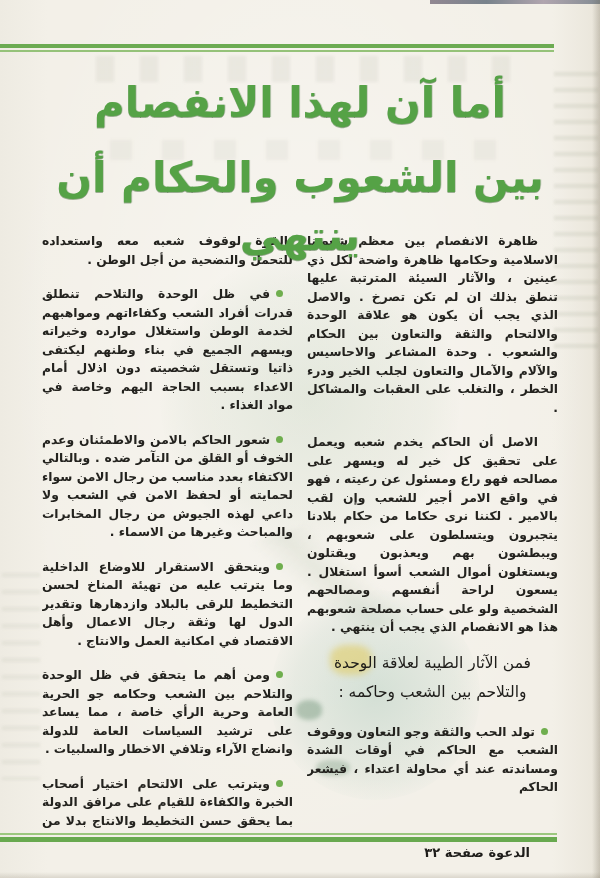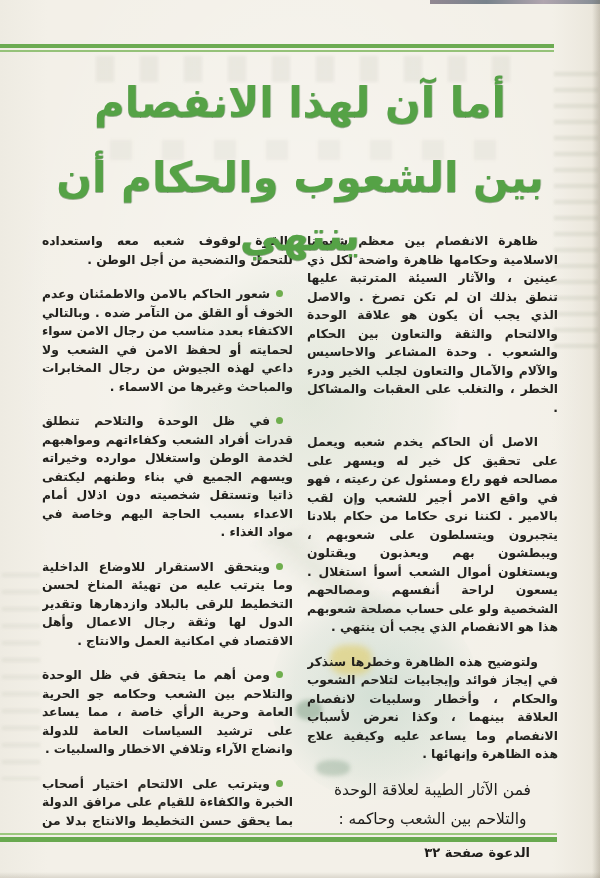--- a/index.html
+++ b/index.html
@@ -117,29 +117,28 @@
   <div class="headline">
     <div class="l1">أما آن لهذا الانفصام</div>
     <div class="l2">بين الشعوب والحكام أن ينتهي</div>
   </div>
 
   <div class="columns">
 
     <div class="col">
       <p class="para indented">ظاهرة الانفصام بين معظم شعوبنا الاسلامية وحكامها ظاهرة واضحة لكل ذي عينين ، والآثار السيئة المترتبة عليها تنطق بذلك ان لم تكن تصرخ . والاصل الذي يجب أن يكون هو علاقة الوحدة والالتحام والثقة والتعاون بين الحكام والشعوب . وحدة المشاعر والاحاسيس والآلام والآمال والتعاون لجلب الخير ودرء الخطر ، والتغلب على العقبات والمشاكل .</p>
       <p class="para indented">الاصل أن الحاكم يخدم شعبه ويعمل على تحقيق كل خير له ويسهر على مصالحه فهو راع ومسئول عن رعيته ، فهو في واقع الامر أجير للشعب وإن لقب بالامير . لكننا نرى حكاما من حكام بلادنا يتجبرون ويتسلطون على شعوبهم ، ويبطشون بهم ويعذبون ويقتلون ويستغلون أموال الشعب أسوأ استغلال . يسعون لراحة أنفسهم ومصالحهم الشخصية ولو على حساب مصلحة شعوبهم هذا هو الانفصام الذي يجب أن ينتهي .</p>
-      <p class="para indented">ولتوضيح هذه الظاهرة وخطرها سنذكر في إيجاز فوائد وإيجابيات لتلاحم الشعوب والحكام ، وأخطار وسلبيات لانفصام العلاقة بينهما ، وكذا نعرض لأسباب الانفصام وما يساعد عليه وكيفية علاج هذه الظاهرة وإنهائها .</p>
       <p class="heading">فمن الآثار الطيبة لعلاقة الوحدة والتلاحم بين الشعب وحاكمه :</p>
       <p class="para bulleted"><span class="dot"></span><span>تولد الحب والثقة وجو التعاون ووقوف الشعب مع الحاكم في أوقات الشدة ومساندته عند أي محاولة اعتداء ، فيشعر الحاكم</span></p>
     </div>
 
     <div class="col">
       <p class="para">بالقوة لوقوف شعبه معه واستعداده للتحمل والتضحية من أجل الوطن .</p>
+      <p class="para bulleted"><span class="dot"></span><span>في ظل الوحدة والتلاحم تنطلق قدرات أفراد الشعب وكفاءاتهم ومواهبهم لخدمة الوطن واستغلال موارده وخيراته ويسهم الجميع في بناء وطنهم ليكتفى ذاتيا وتستقل شخصيته دون اذلال أمام الاعداء بسبب الحاجة اليهم وخاصة في مواد الغذاء .</span></p>
       <p class="para bulleted"><span class="dot"></span><span>شعور الحاكم بالامن والاطمئنان وعدم الخوف أو القلق من التآمر ضده . وبالتالي الاكتفاء بعدد مناسب من رجال الامن سواء لحمايته أو لحفظ الامن في الشعب ولا داعي لهذه الجيوش من رجال المخابرات والمباحث وغيرها من الاسماء .</span></p>
-      <p class="para bulleted"><span class="dot"></span><span>في ظل الوحدة والتلاحم تنطلق قدرات أفراد الشعب وكفاءاتهم ومواهبهم لخدمة الوطن واستغلال موارده وخيراته ويسهم الجميع في بناء وطنهم ليكتفى ذاتيا وتستقل شخصيته دون اذلال أمام الاعداء بسبب الحاجة اليهم وخاصة في مواد الغذاء .</span></p>
       <p class="para bulleted"><span class="dot"></span><span>ويتحقق الاستقرار للاوضاع الداخلية وما يترتب عليه من تهيئة المناخ لحسن التخطيط للرقى بالبلاد وازدهارها وتقدير الدول لها وثقة رجال الاعمال وأهل الاقتصاد في امكانية العمل والانتاج .</span></p>
       <p class="para bulleted"><span class="dot"></span><span>ومن أهم ما يتحقق في ظل الوحدة والتلاحم بين الشعب وحكامه جو الحرية العامة وحرية الرأي خاصة ، مما يساعد على ترشيد السياسات العامة للدولة وانضاج الآراء وتلافي الاخطار والسلبيات .</span></p>
       <p class="para bulleted"><span class="dot"></span><span>ويترتب على الالتحام اختيار أصحاب الخبرة والكفاءة للقيام على مرافق الدولة بما يحقق حسن التخطيط والانتاج بدلا من تسلق الوصوليين والنفعيين الى المراكز المؤثرة في الدولة .</span></p>
       <p class="para bulleted"><span class="dot"></span><span>وفي ظل الوحدة والالتحام يشعر أفراد الشعب بمسئوليتهم العامة عن وطنهم والمحافظة على أمواله ومرافقه وعدم تعريضها</span></p>
     </div>
 
   </div>
 
   <div class="rule-bottom">
     <div class="thin"></div>

